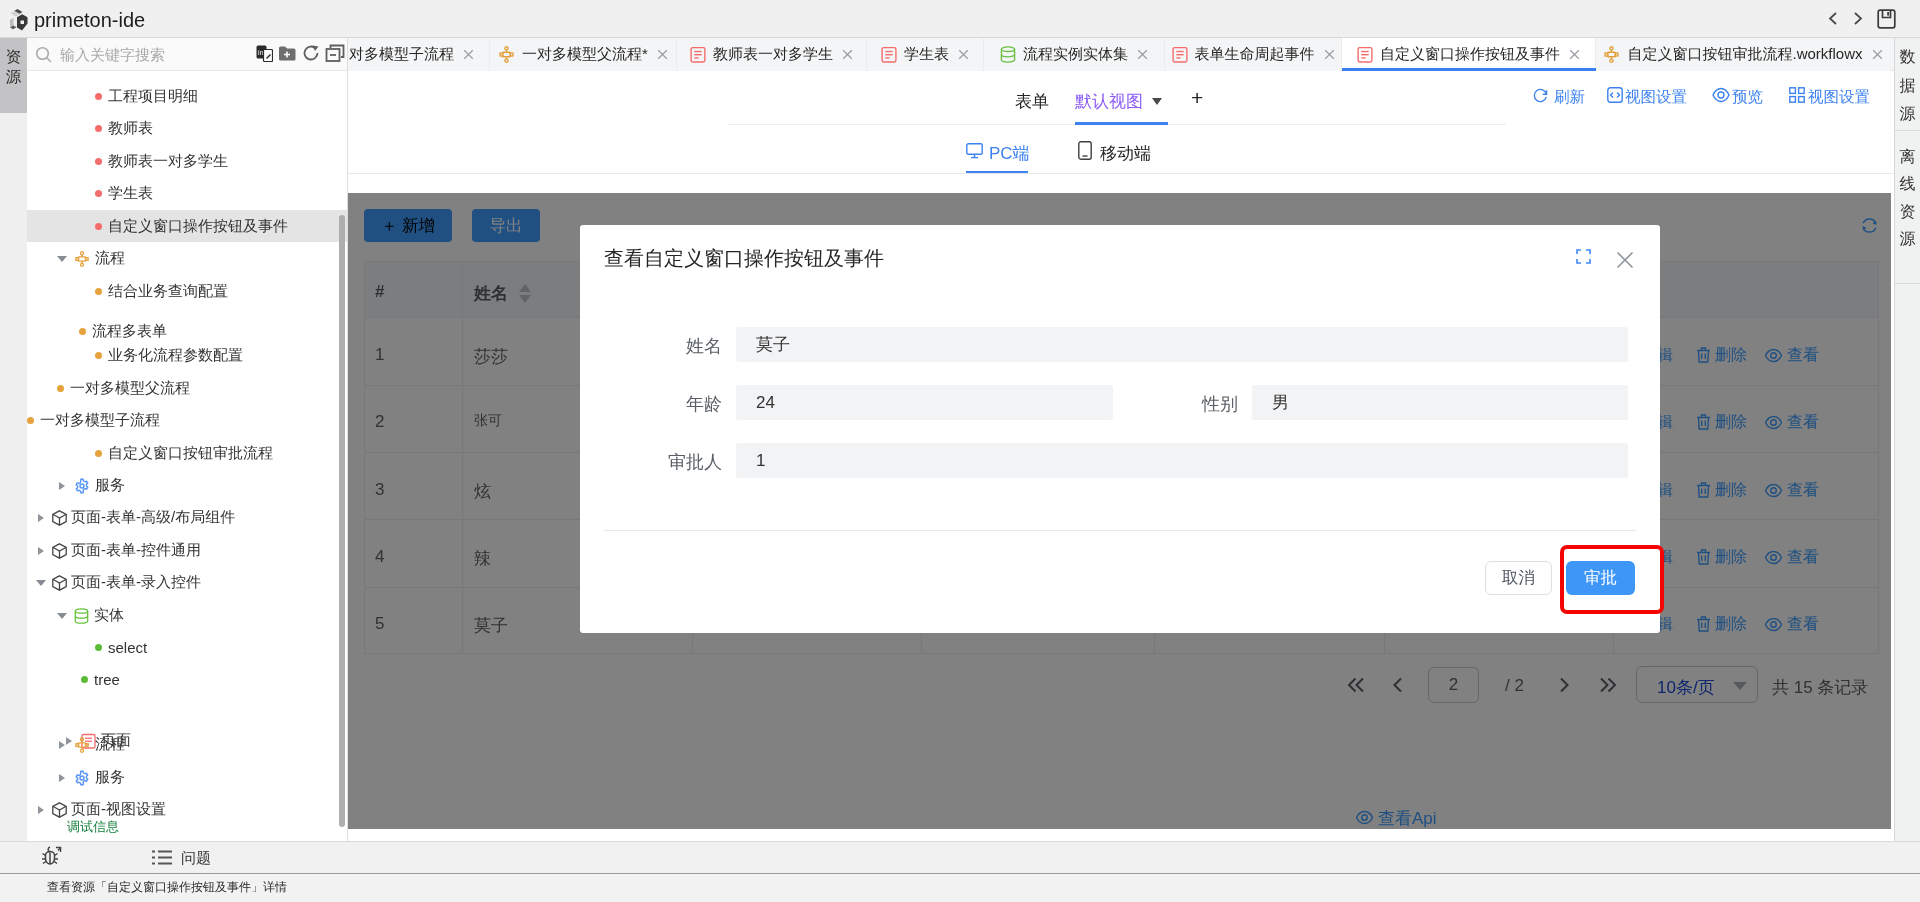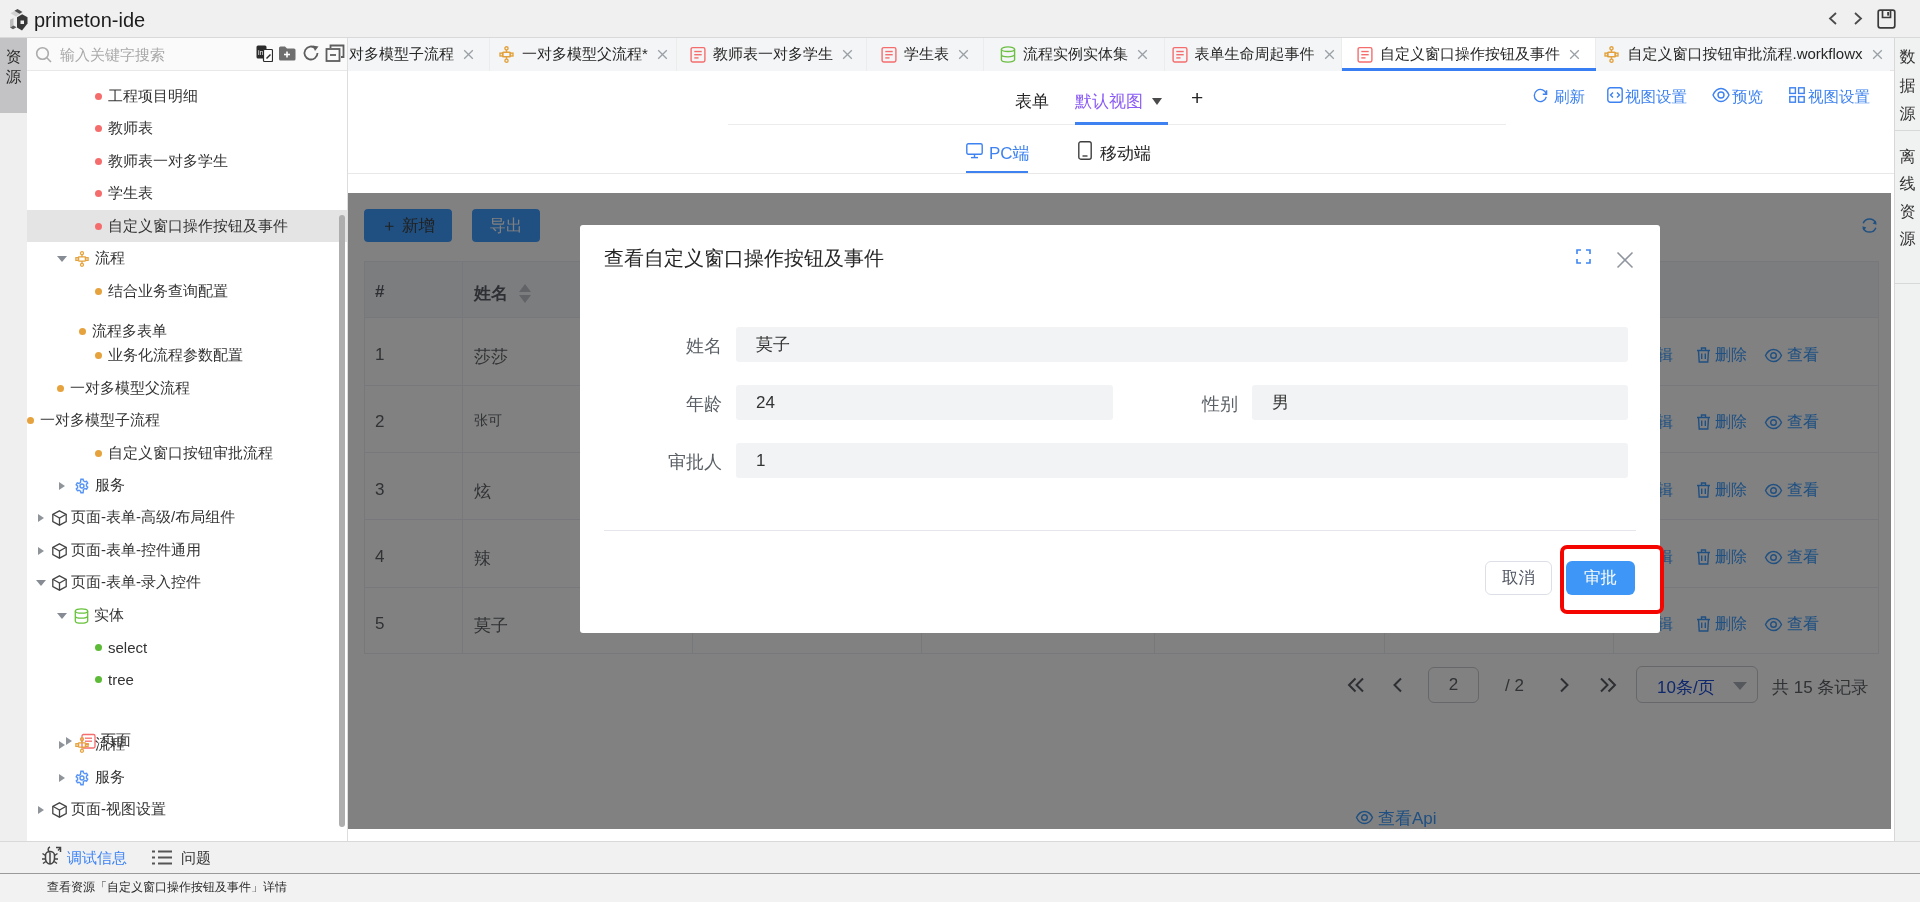--- a/index.html
+++ b/index.html
@@ -132,21 +132,21 @@
     </svg>页面-表单-录入控件</div>
 <div class="trow" style="top:599px;padding-left:28px"><span style="width:13px;display:flex;justify-content:center">
       <span class="ard"></span>
     </span><svg class="tico" style="margin:0 5px 0 6px" width="15" height="16" viewBox="0 0 15 16">
       <g fill="none" stroke="#67c23a" stroke-width="1.3">
         <ellipse cx="7.5" cy="3" rx="6.2" ry="2.2"></ellipse>
         <path d="M1.3 3 V13 a6.2 2.2 0 0 0 12.4 0 V3 M1.3 8 a6.2 2.2 0 0 0 12.4 0"></path>
       </g>
     </svg>实体</div>
 <div class="trow" style="top:631px;padding-left:68px"><span class="dot" style="background:#5dba37"></span>select</div>
-<div class="trow" style="top:663px;padding-left:68px"><span class="dot" style="background:#5dba37"></span>tree</div>
+<div class="trow" style="top:663px;padding-left:54px"><span class="dot" style="background:#5dba37"></span>tree</div>
 <div class="trow" style="top:724px;padding-left:35px"><span style="width:13px;display:flex;justify-content:center">
       <span class="arr"></span>
     </span><svg class="tico" style="margin:0 5px 0 6px" width="15" height="16" viewBox="0 0 15 16">
       <g fill="none" stroke="#f56c6c" stroke-width="1.3">
         <rect x="1" y="1.5" width="13" height="13.5" rx="1.5"></rect>
         <line x1="4" y1="5.2" x2="11" y2="5.2"></line>
         <line x1="4" y1="8.2" x2="11" y2="8.2"></line>
         <line x1="4" y1="11.2" x2="8" y2="11.2"></line>
       </g>
     </svg>页面</div>
@@ -197,21 +197,21 @@
 <div class="t" style="left:0;top:873px;width:1920px;height:29px;background:#f2f2f2;border-top:1px solid #9a9a9a"></div>
 <svg class="t" style="left:40px;top:846px" width="23" height="21" viewBox="0 0 23 21">
     <g fill="none" stroke="#444" stroke-width="1.5">
       <path d="M5.5 12.5 a4.5 5.5 0 0 0 9 0 v-3 a4.5 4 0 0 0 -9 0 Z"></path>
       <path d="M10 6 a2.6 2.6 0 0 1 0 -5"></path>
       <path d="M10 6.5 V18 M5.5 9.5 L2.5 7.5 M5.5 13 H2 M5.8 15.5 L3 17.5 M14.5 9.5 L17.5 7.5 M14.5 13 H18 M14.2 15.5 L17 17.5"></path>
       <polyline points="16,1.5 20.5,1.5 20.5,6"></polyline>
       <polyline points="18,4.5 20.5,1.8" stroke-width="1.3"></polyline>
     </g>
   </svg>
-<div class="t" style="left:67px;top:849px;font-size:15px;color:#3b82f6">调试信息</div>
+<div class="t" style="left:67px;top:818px;font-size:13px;color:#15803d">调试信息</div>
 <svg class="t" style="left:152px;top:850px" width="20" height="15" viewBox="0 0 20 15">
     <g stroke="#555" stroke-width="2">
       <line x1="0" y1="1.5" x2="3" y2="1.5"></line>
       <line x1="6" y1="1.5" x2="20" y2="1.5"></line>
       <line x1="0" y1="7.5" x2="3" y2="7.5"></line>
       <line x1="6" y1="7.5" x2="20" y2="7.5"></line>
       <line x1="0" y1="13.5" x2="3" y2="13.5"></line>
       <line x1="6" y1="13.5" x2="20" y2="13.5"></line>
     </g>
   </svg>
@@ -344,21 +344,21 @@
 <div class="t" style="left:966px;top:171px;width:62px;height:3px;background:#3d82f0"></div>
 <svg class="t" style="left:1078px;top:141px" width="14" height="19" viewBox="0 0 14 19">
     <g fill="none" stroke="#3f3f3f" stroke-width="1.4">
       <rect x="0.8" y="0.8" width="12.4" height="17.4" rx="2"></rect>
       <line x1="4.5" y1="15" x2="9.5" y2="15"></line>
     </g>
   </svg>
 <div class="t" style="left:1100px;top:142px;font-size:17px;color:#262626">移动端</div>
 <div class="t" style="left:348px;top:173px;width:1546px;height:1px;background:#e8e8e8"></div>
 
-<div class="t" style="left:364px;top:209px;width:88px;height:33px;background:#409eff;border-radius:4px;color:#404040;font-size:16.5px;display:flex;align-items:center;justify-content:center">＋ 新增</div>
+<div class="t" style="left:364px;top:209px;width:88px;height:33px;background:#409eff;border-radius:4px;color:#000000;font-size:16.5px;display:flex;align-items:center;justify-content:center">＋ 新增</div>
 <div class="t" style="left:472px;top:209px;width:68px;height:33px;background:#409eff;border-radius:4px;color:#fff;font-size:16.5px;display:flex;align-items:center;justify-content:center">导出</div>
 <svg class="t" style="left:1861px;top:217px" width="17" height="17" viewBox="0 0 17 17">
     <g fill="none" stroke="#409eff" stroke-width="1.5">
       <path d="M14.8 10.7 a6.7 6.7 0 0 1 -12.6 0"></path>
       <path d="M2.2 6.3 a6.7 6.7 0 0 1 12.6 0"></path>
       <polyline points="12.6,3.2 14.9,6.4 17,4.4" stroke-width="0"></polyline>
     </g>
     <polygon points="14.8,3.6 15.6,7.8 11.6,6.6" fill="#409eff"></polygon>
     <polygon points="2.2,13.4 1.4,9.2 5.4,10.4" fill="#409eff"></polygon>
   </svg>

